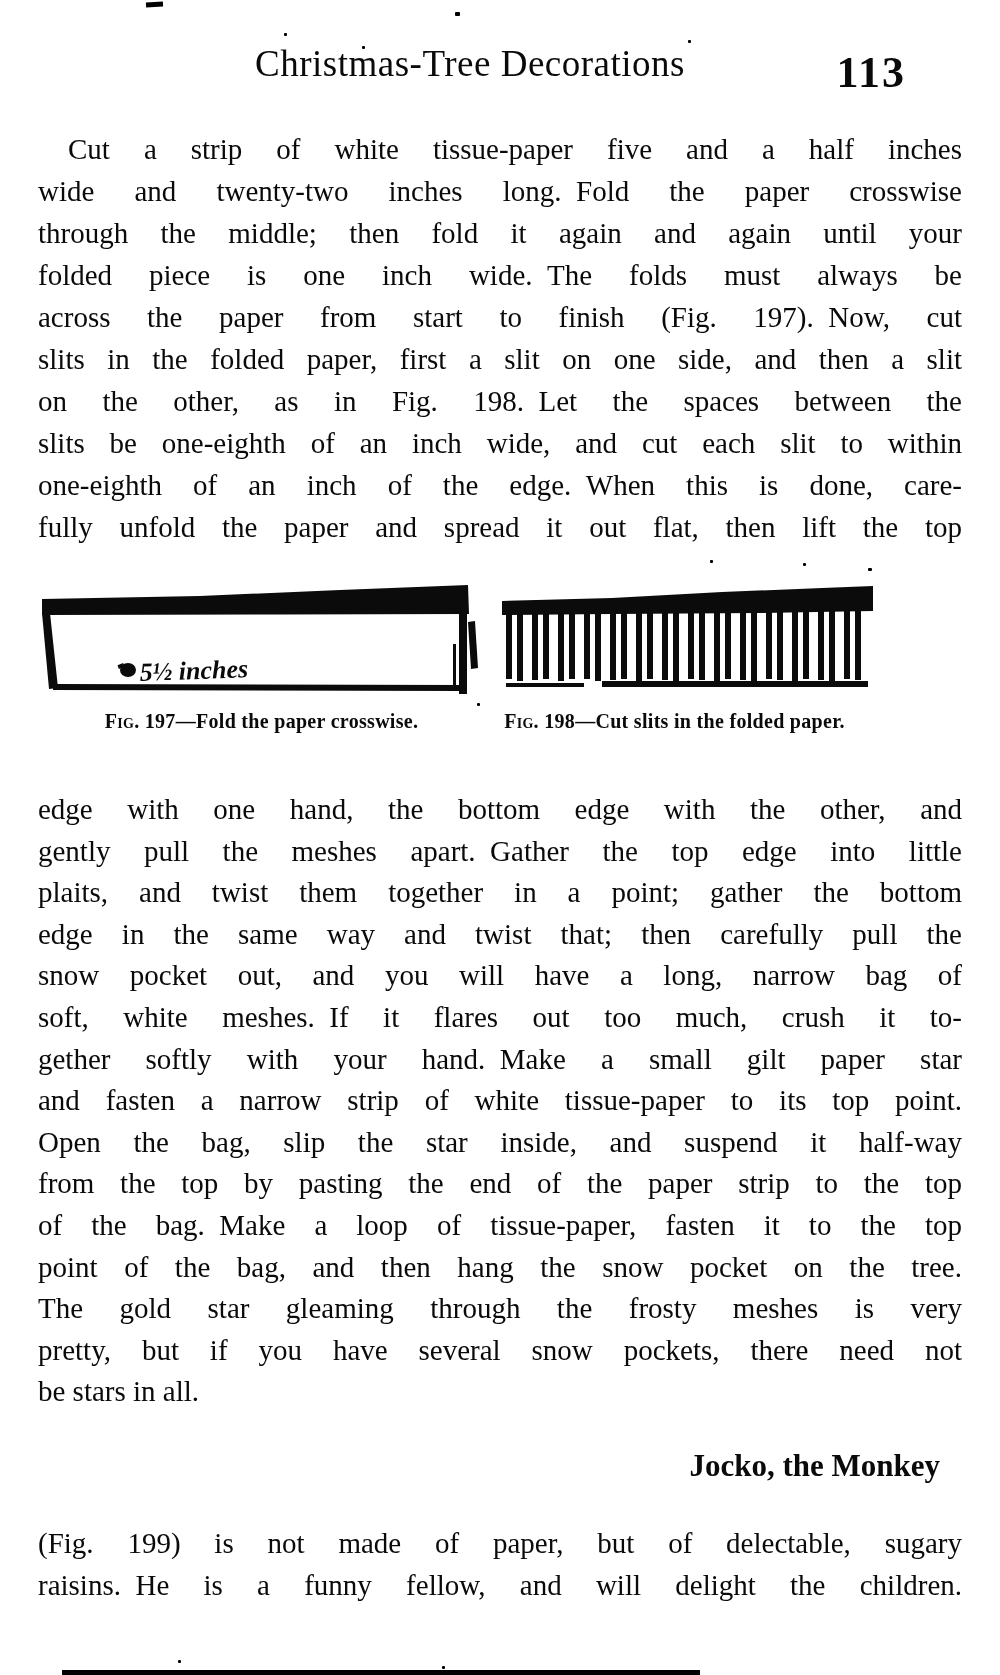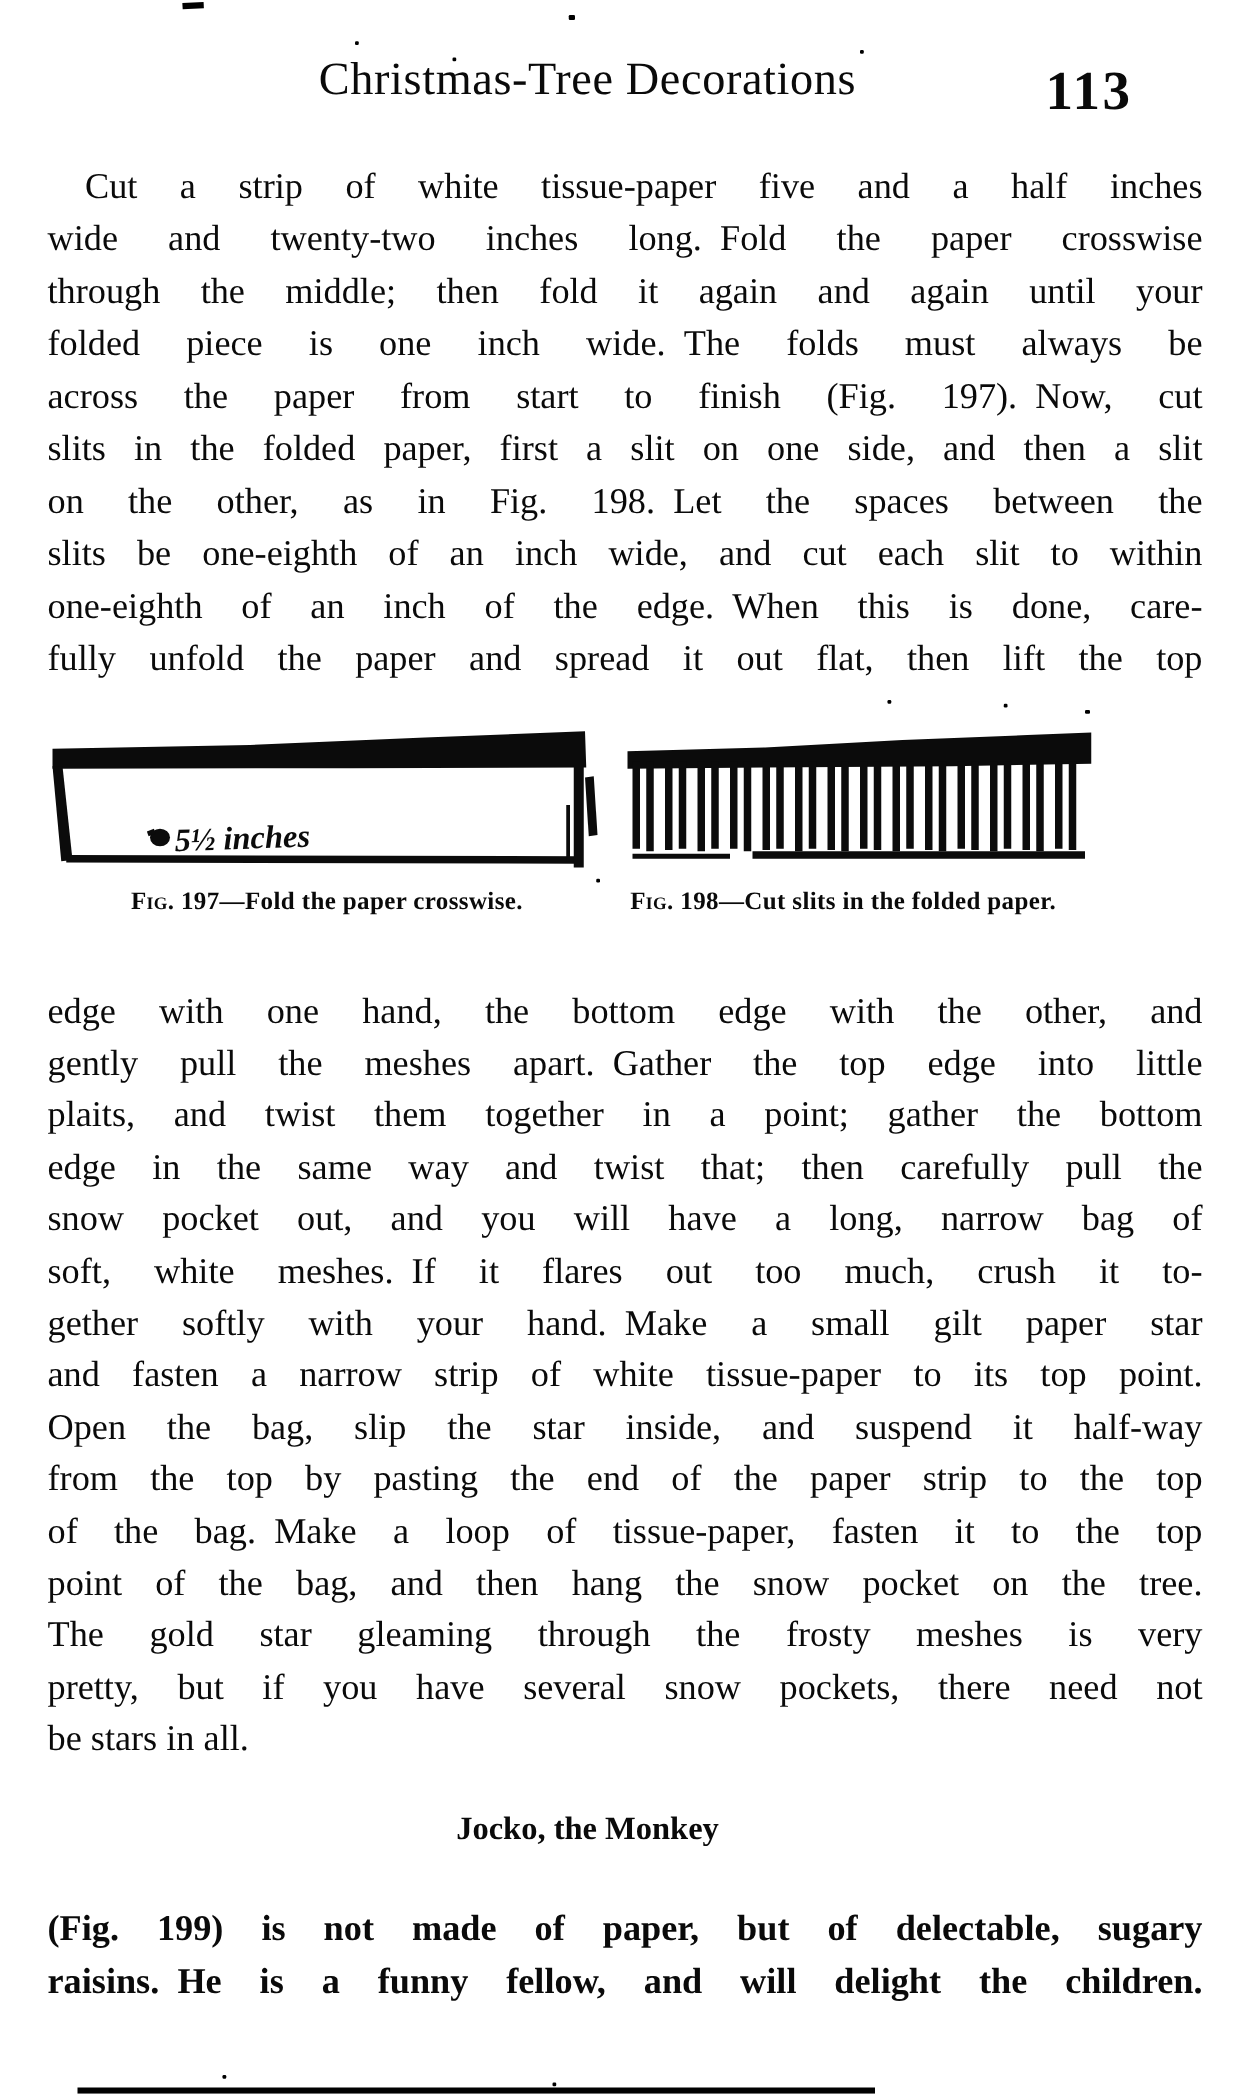--- a/index.html
+++ b/index.html
@@ -28,22 +28,22 @@
   .line.last{text-align-last:left;}
   
   .figure-svg{position:absolute;}
   .caption{
     position:absolute;top:710px;font-size:20px;font-weight:bold;
     text-align:center;letter-spacing:0.3px;
   }
   .figlabel{font-variant:small-caps;margin-left:13px;}
   
   .section-heading{
-    position:absolute;top:1448px;left:0;width:940px;text-align:center;
-    font-weight:bold;font-size:26px;
+    position:absolute;top:1448px;left:0;width:940px;text-align:right;
+    font-weight:bold;font-size:31px;
   }
   
   .speck{position:absolute;background:#000;border-radius:1px;}
   .scan-dash{position:absolute;background:#000;}
 </style>
 </head>
 <body>
 
 <div class="header-title">Christmas-Tree Decorations</div>
 <div class="header-page-num">113</div>
@@ -140,21 +140,21 @@
   <div class="line">from the top by pasting the end of the paper strip to the top</div>
   <div class="line">of the bag. Make a loop of tissue-paper, fasten it to the top</div>
   <div class="line">point of the bag, and then hang the snow pocket on the tree.</div>
   <div class="line">The gold star gleaming through the frosty meshes is very</div>
   <div class="line">pretty, but if you have several snow pockets, there need not</div>
   <div class="line last">be stars in all.</div>
 </div>
 
 <div class="section-heading">Jocko, the Monkey</div>
 
-<div class="para para3" style="top:1522px;font-weight:bold;">
+<div class="para para3" style="top:1522px;">
   <div class="line">(Fig. 199) is not made of paper, but of delectable, sugary</div>
   <div class="line">raisins. He is a funny fellow, and will delight the children.</div>
 </div>
 
 <div class="scan-dash" style="left:146px;top:2px;width:17px;height:5px;transform:rotate(-3deg);"></div>
 <div class="speck" style="left:455px;top:12px;width:5px;height:4px;"></div>
 <div class="speck" style="left:284px;top:33px;width:3px;height:3px;"></div>
 <div class="speck" style="left:362px;top:46px;width:3px;height:3px;"></div>
 <div class="speck" style="left:688px;top:40px;width:3px;height:3px;"></div>
 <div class="speck" style="left:710px;top:560px;width:3px;height:3px;"></div>

